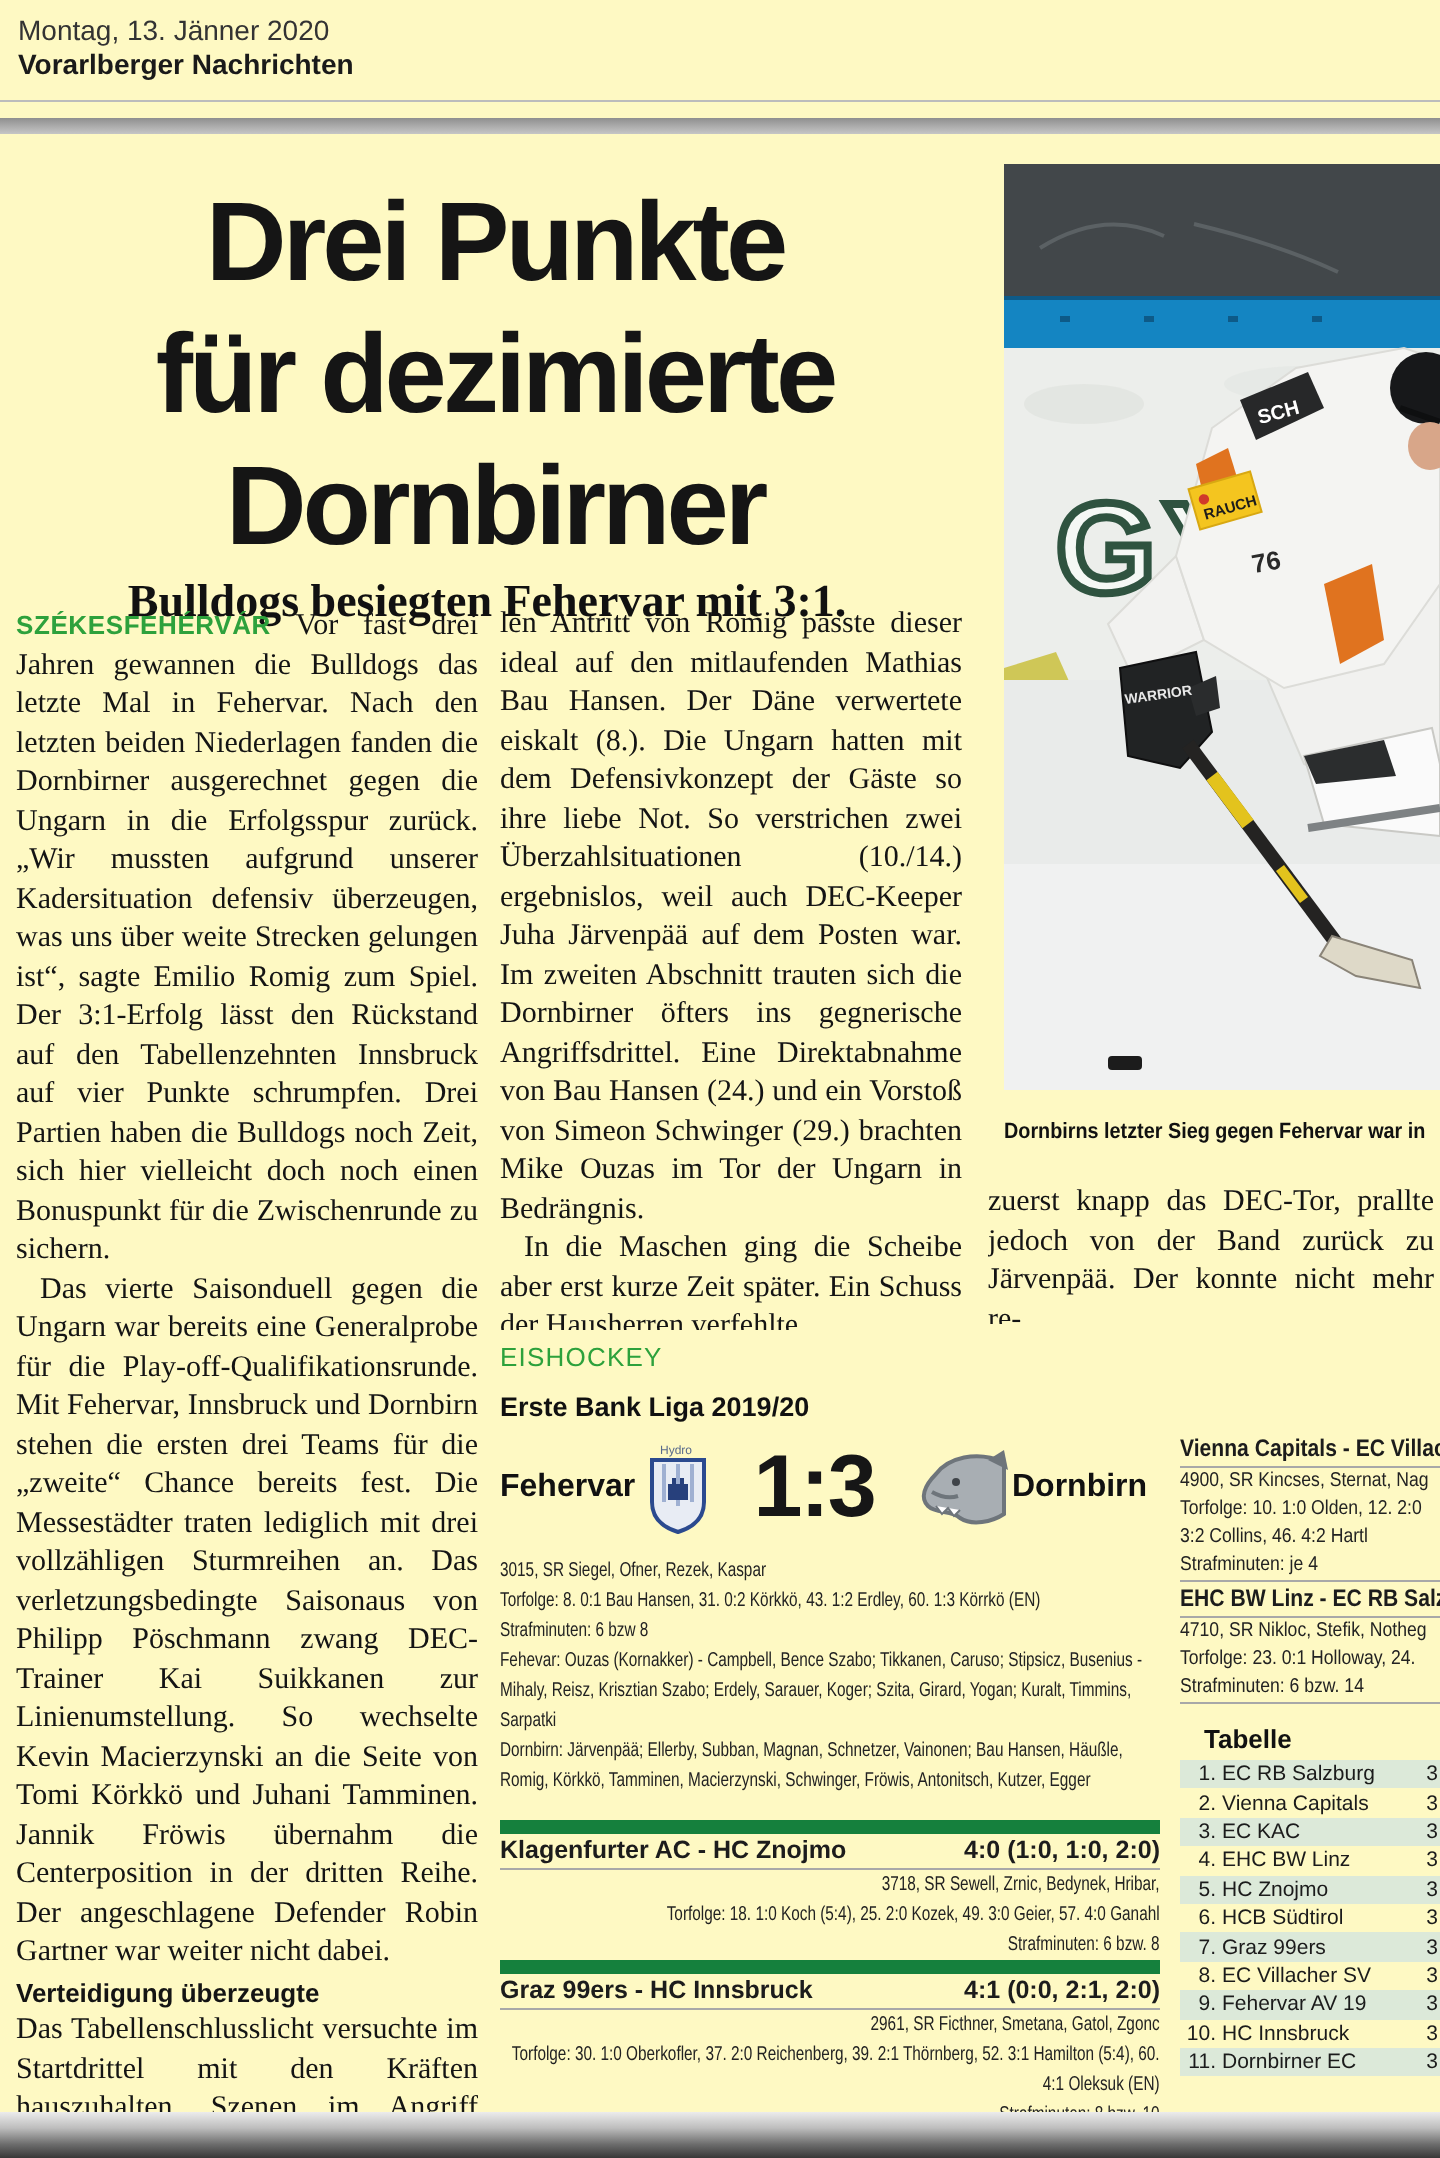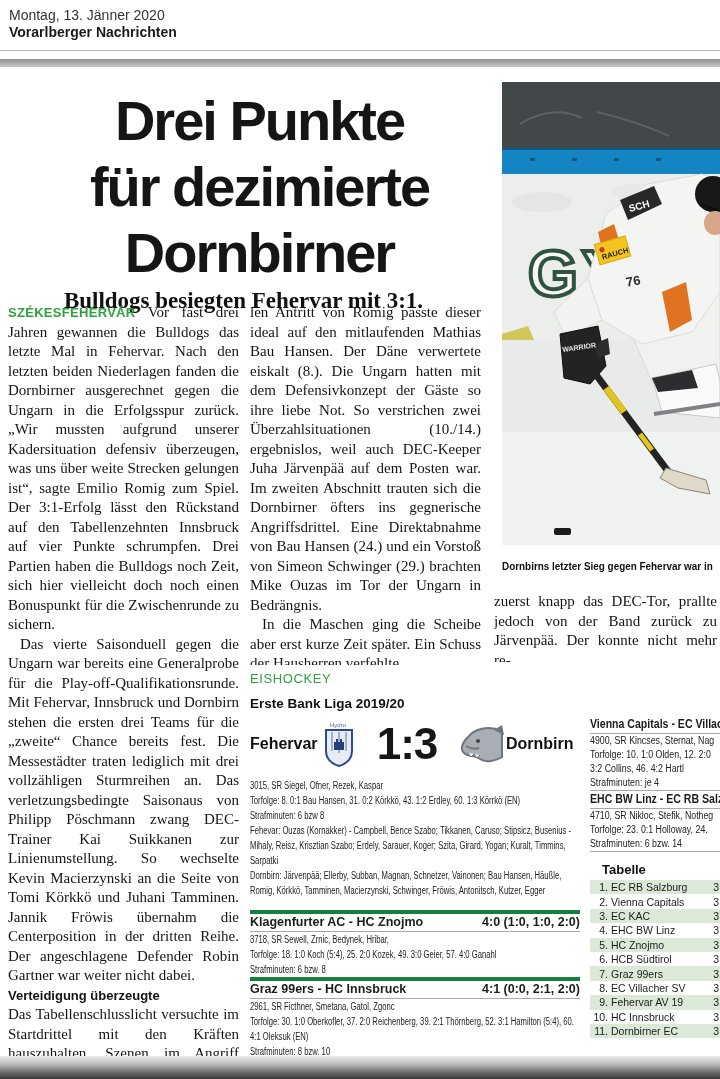--- a/index.html
+++ b/index.html
@@ -1,25 +1,25 @@
 <!DOCTYPE html>
 <html><head>
 <meta charset="utf-8">
 <style>
   html,body{margin:0;padding:0;background:#e9e9e9;}
-  .page{position:relative;width:720px;height:1079px;background:#ffffff;overflow:hidden;
+  .page{position:relative;width:720px;height:1079px;background:#fef9c3;overflow:hidden;
         font-family:"Liberation Sans",sans-serif;color:#1c1c1c;}
   
   .mast-date{position:absolute;left:9px;top:7px;font-size:14px;color:#333;}
   .mast-pub{position:absolute;left:9px;top:24px;font-size:14px;font-weight:bold;color:#1a1a1a;}
   .rule-thin{position:absolute;left:0;top:50px;width:720px;height:1px;background:#bcbcbc;}
   .bar-top{position:absolute;left:0;top:59px;width:720px;height:8px;
            background:linear-gradient(180deg,#8f8f8f,#c6c6c6);}
   
-  .headline{position:absolute;left:16px;top:88px;width:487px;text-align:center;
+  .headline{position:absolute;left:4px;top:88px;width:487px;text-align:center;
             font-weight:bold;font-size:56px;line-height:66px;letter-spacing:-2px;color:#151515;}
   .subhead{position:absolute;left:0;top:288px;width:487px;text-align:center;
            font-family:"Liberation Serif",serif;font-weight:bold;font-size:23px;color:#111;}
   
   .bodycol{position:absolute;font-family:"Liberation Serif",serif;font-size:15px;
            line-height:19.5px;text-align:justify;color:#141414;}
   .col1{left:8px;top:303px;width:231px;height:758px;overflow:hidden;}
   .col2{left:250px;top:303px;width:231px;height:362px;overflow:hidden;}
   .col3{left:494px;top:592px;width:223px;height:70px;overflow:hidden;}
   .bodycol p{margin:0;}
@@ -41,21 +41,21 @@
   .sb-name{font-weight:bold;font-size:16px;color:#111;}
   .sb-home{width:72px;}
   .sb-away{width:76px;}
   .sb-logo{display:flex;align-items:center;justify-content:center;}
   .sb-score{flex:1;text-align:center;font-weight:bold;font-size:44px;letter-spacing:-1px;color:#161616;}
   .stat-lines{font-size:10px;line-height:15px;color:#222;width:430px;
               transform:scaleX(.767);transform-origin:0 0;}
   .stat-lines div{margin:0;}
   .featured-details{position:absolute;left:250px;top:778px;}
   .matches-left{position:absolute;left:250px;top:910px;width:330px;}
-  .match-block{border-top:4px solid #15803d;border-bottom:1px solid #a8a8a8;margin-bottom:-1px;}
+  .match-block{border-top:7px solid #15803d;border-bottom:1px solid #a8a8a8;margin-bottom:-1px;text-align:right;}
   .match-head{display:flex;justify-content:space-between;font-weight:bold;font-size:12.5px;
               padding:1px 0 2px 0;border-bottom:1px solid #a8a8a8;}
   
   .right-col{position:absolute;left:590px;top:716px;width:148px;
              transform:scaleX(.88);transform-origin:0 0;}
   .right-col .match-head{white-space:nowrap;font-size:12px;}
   .right-col .r-lines{font-size:10px;line-height:14px;color:#222;white-space:nowrap;}
   .rb{border-bottom:1px solid #a8a8a8;}
   
   .standings{position:absolute;left:590px;top:862px;width:130px;}

